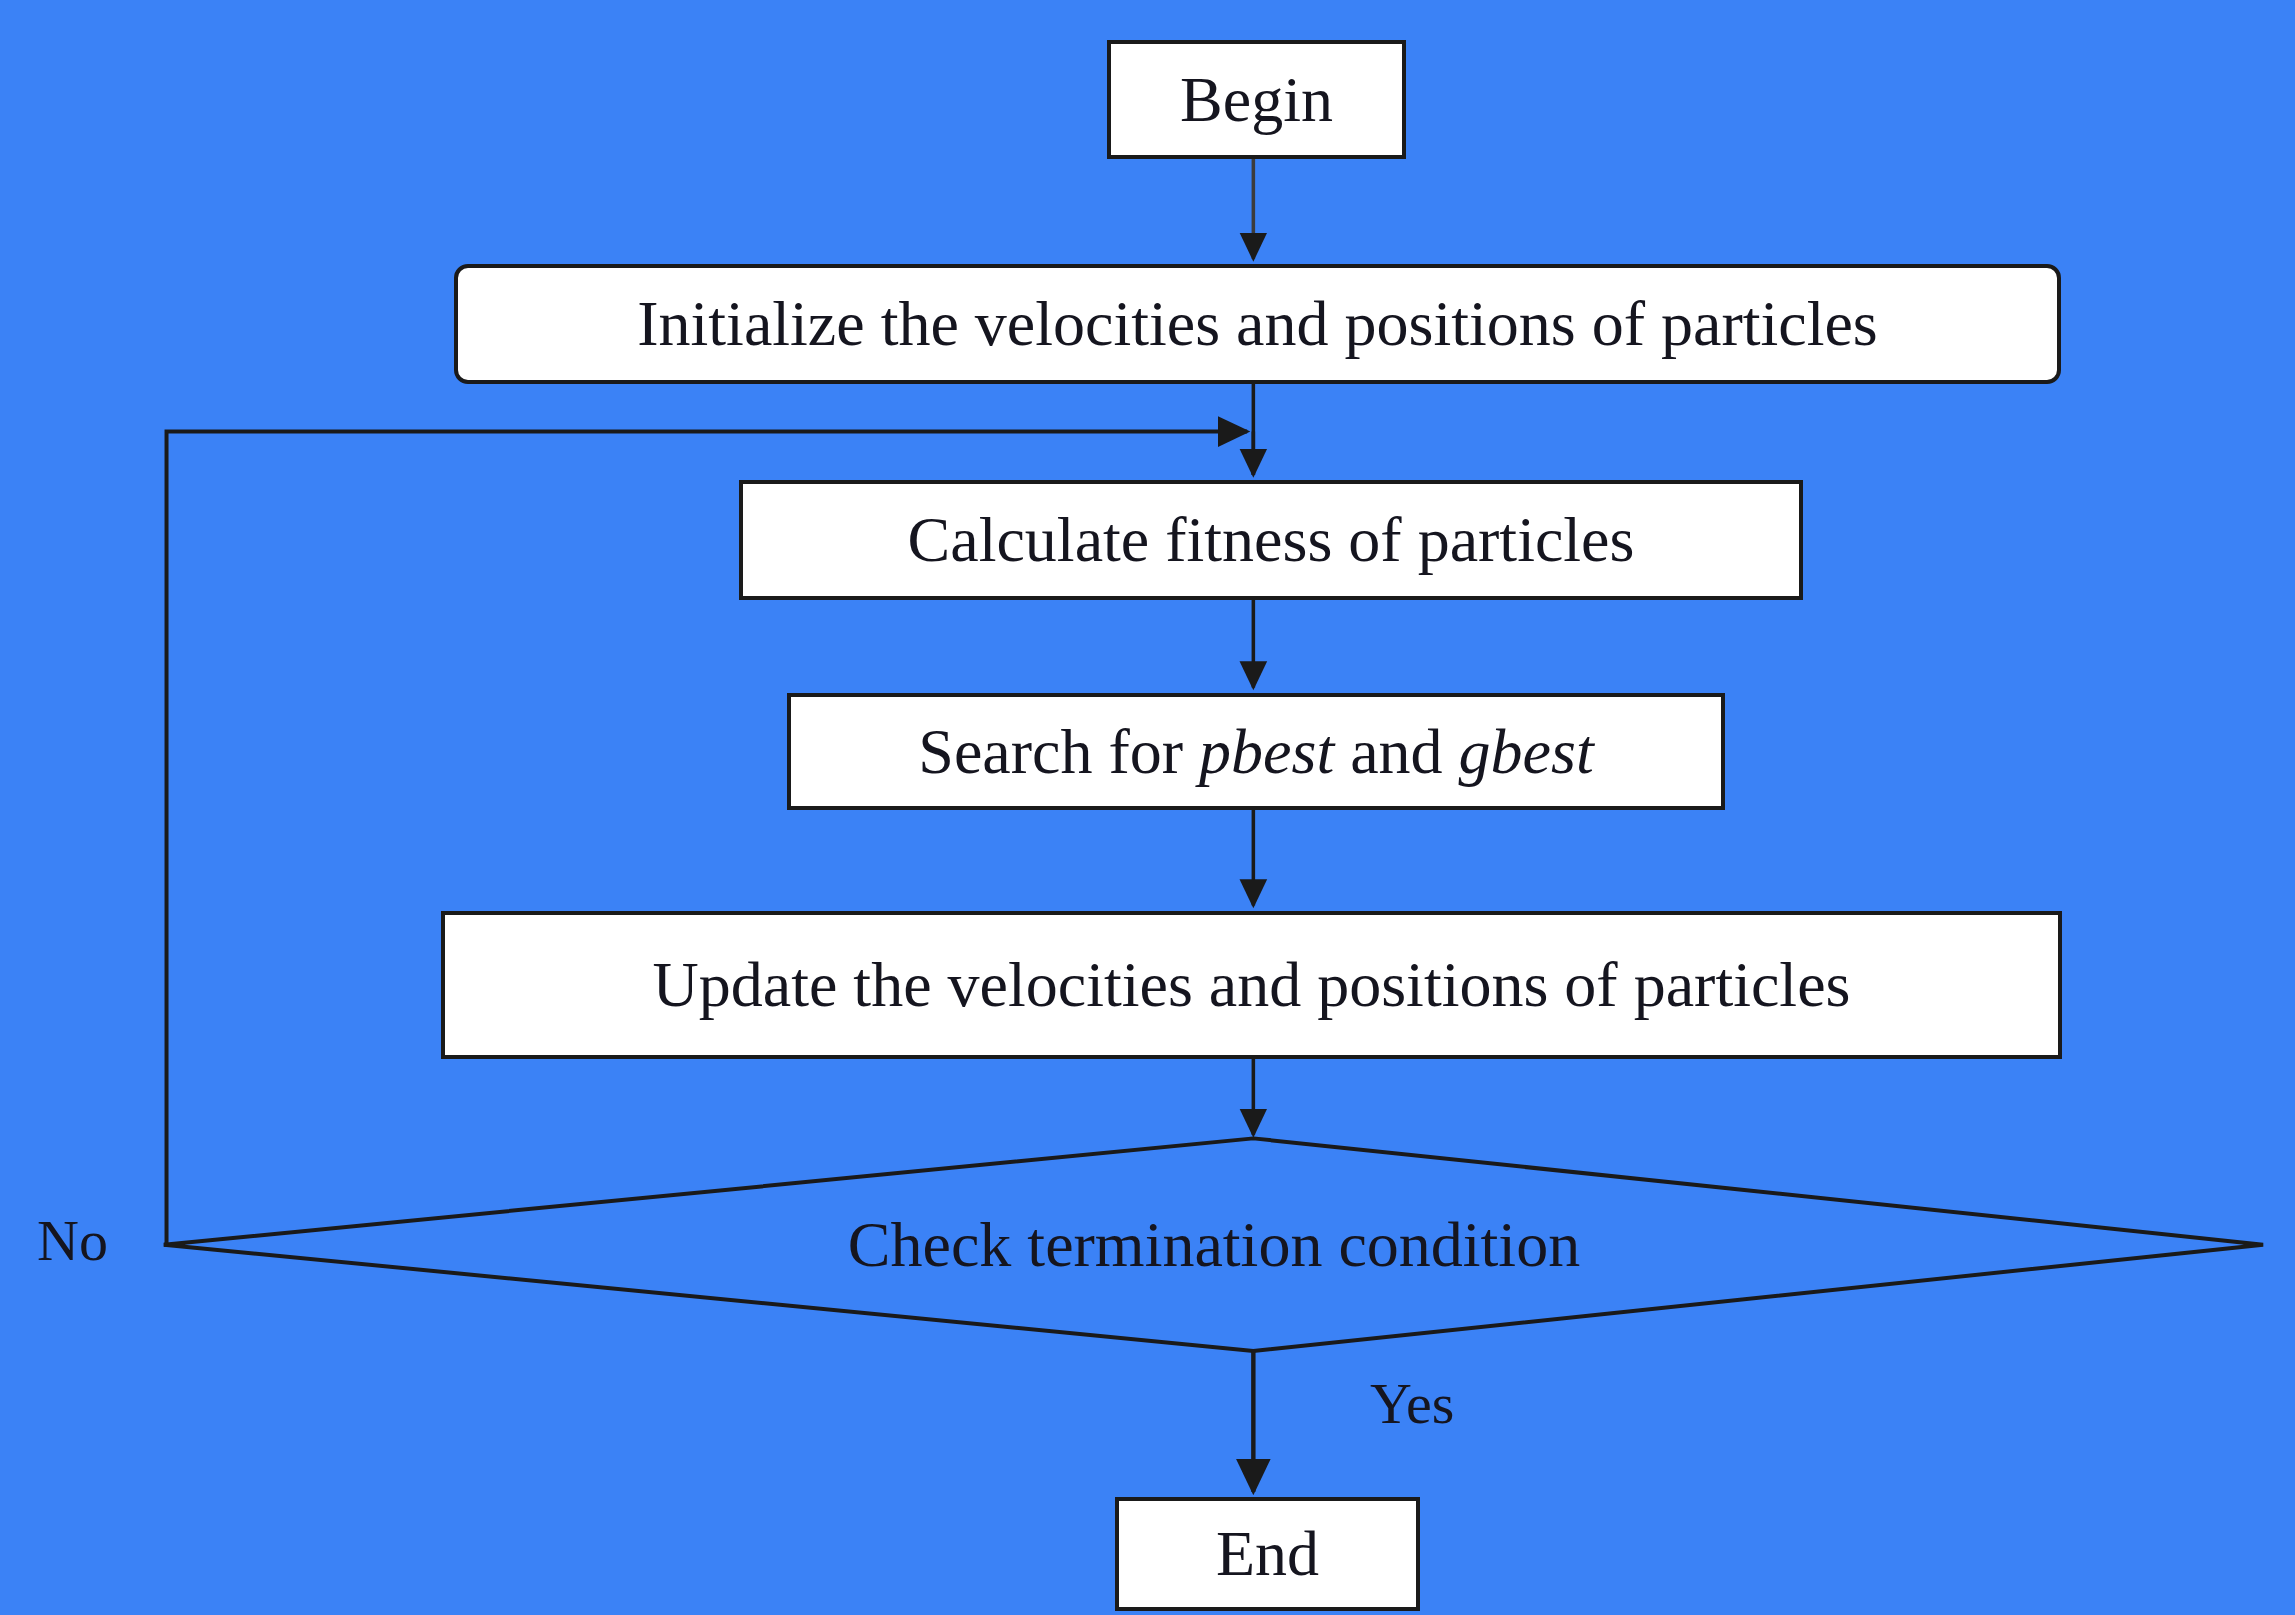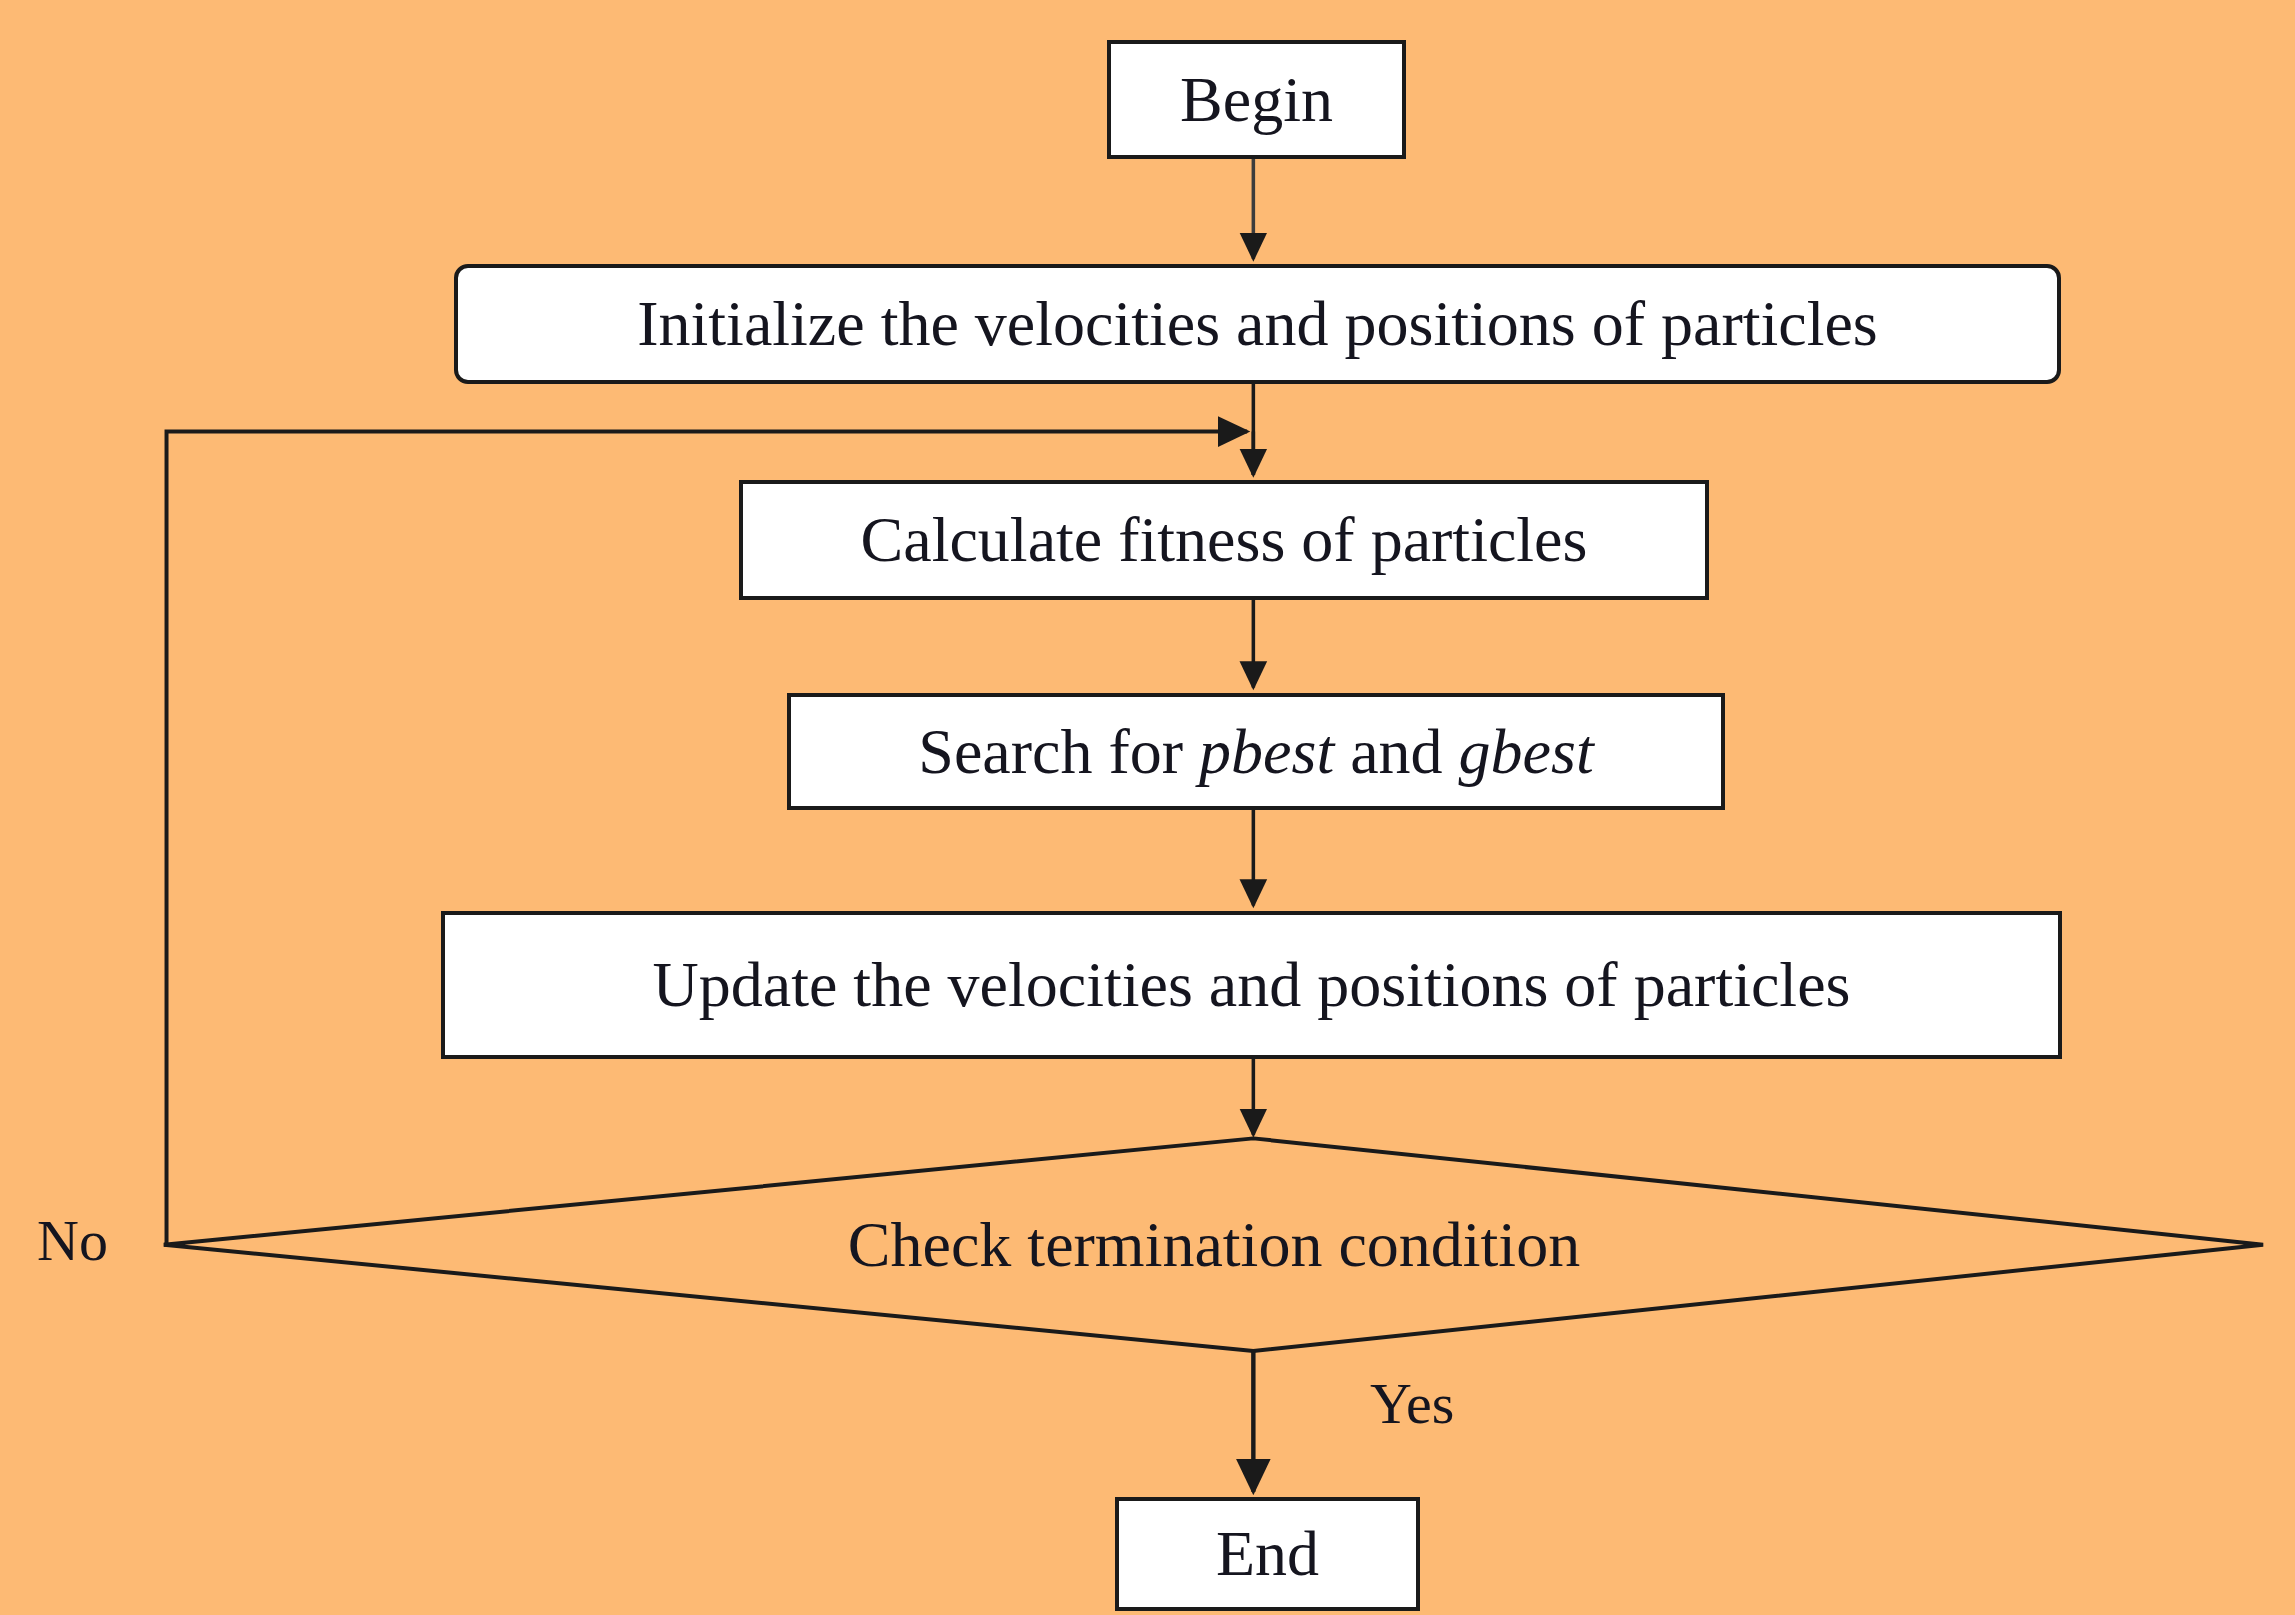--- a/index.html
+++ b/index.html
@@ -8,21 +8,21 @@
     padding: 0;
     background: #ffffff;
   }
   body {
     font-family: "Liberation Serif", "DejaVu Serif", serif;
   }
   #canvas {
     position: relative;
     width: 2295px;
     height: 1616px;
-    background: #fdba74;
+    background: #3b82f6;
     overflow: hidden;
   }
   #flow-svg {
     position: absolute;
     left: 0;
     top: 0;
     width: 2295px;
     height: 1616px;
   }
   .node {
@@ -49,21 +49,21 @@
     color: #15151f;
     font-family: "Liberation Serif", "DejaVu Serif", serif;
     font-size: 58px;
     line-height: 1;
     white-space: nowrap;
   }
 
   
   #node-begin  { left: 1107px; top: 40px;   width: 299px;  height: 119px; font-size: 64px; }
   #node-init   { left: 454px;  top: 264px;  width: 1607px; height: 120px; font-size: 64px; border-radius: 14px; }
-  #node-fitness{ left: 739px;  top: 480px;  width: 970px; height: 120px; font-size: 64px; }
+  #node-fitness{ left: 739px;  top: 480px;  width: 1064px; height: 120px; font-size: 64px; }
   #node-search { left: 787px;  top: 693px;  width: 938px; height: 117px; font-size: 64px; }
   #node-update { left: 441px;  top: 911px; width: 1621px; height: 148px; font-size: 64px; }
   #node-end    { left: 1115px; top: 1497px; width: 305px;  height: 114px; font-size: 64px; }
 
   
   #node-decision {
     position: absolute;
     left: 164px;
     top: 1138px;
     width: 2100px;

